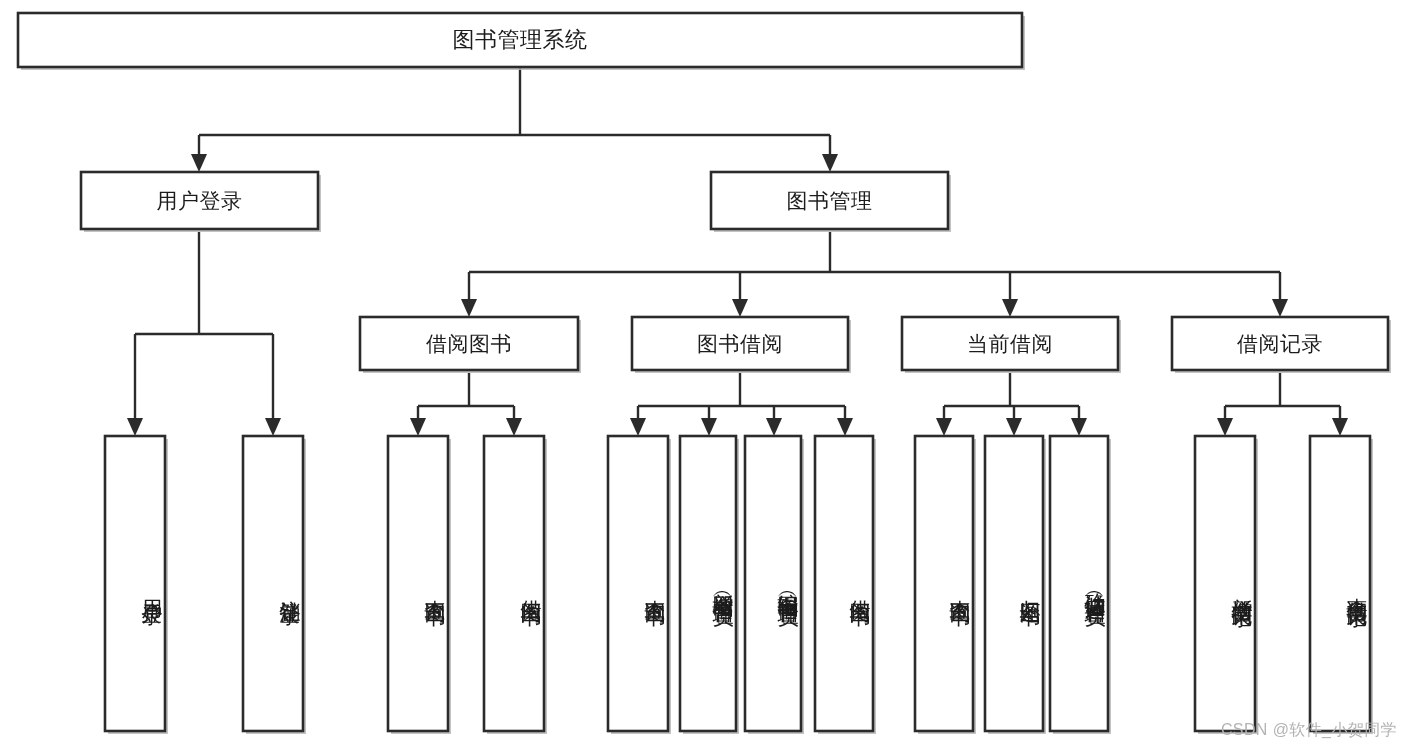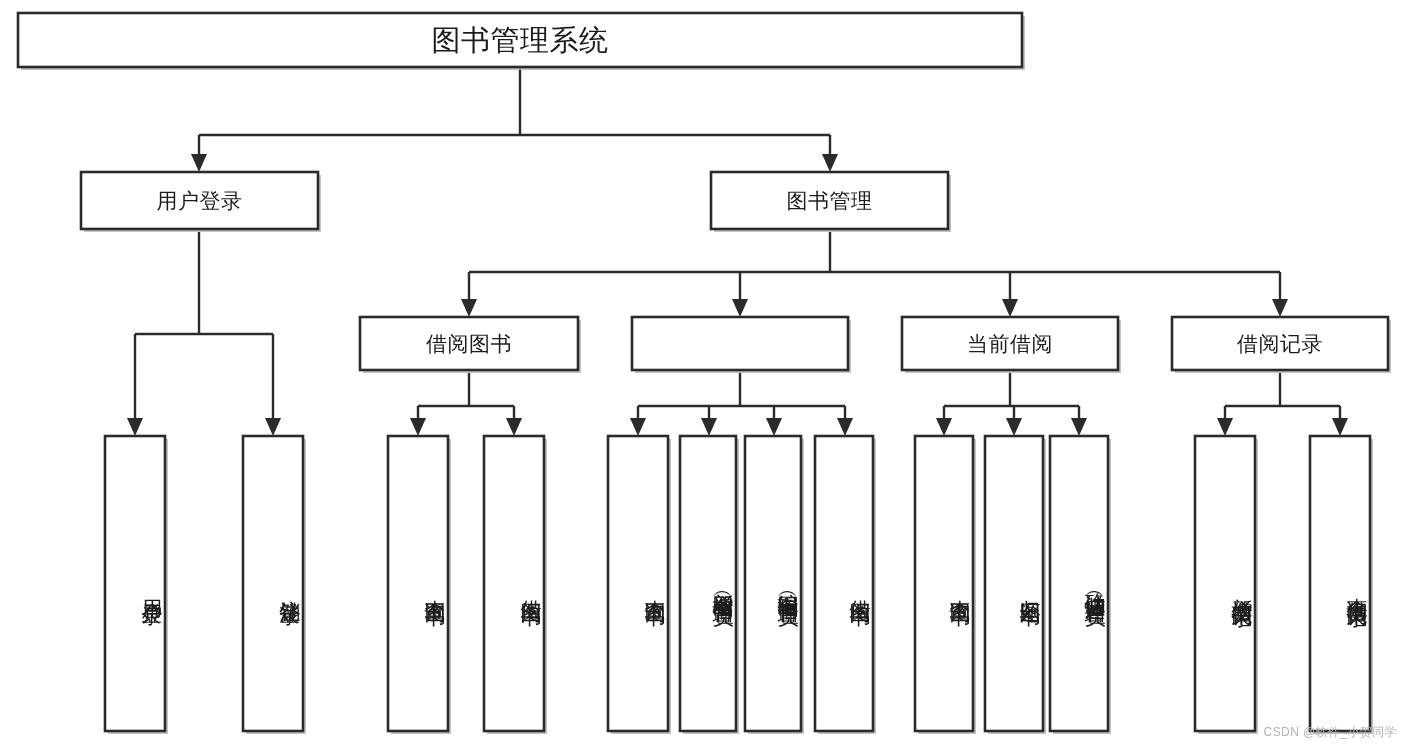--- a/index.html
+++ b/index.html
@@ -64,28 +64,28 @@
     writing-mode: vertical-rl;
     text-orientation: upright;
     font-size: 21px;
     line-height: 1.28;
     letter-spacing: 2px;
     align-items: flex-start;
     justify-content: center;
     padding-top: 6px;
   }
   .node-label.root {
-    font-size: 29px;
+    font-size: 22px;
     text-align: right;
   }
   #watermark {
     position: absolute;
     right: 8px;
     bottom: 6px;
-    font-size: 12px;
+    font-size: 16px;
     color: #b3b3b3;
     font-family: "Liberation Sans", "DejaVu Sans", sans-serif;
     letter-spacing: 0.4px;
     white-space: nowrap;
   }
 </style>
 </head>
 <body>
 
 <div id="diagram-root">
@@ -237,20 +237,21 @@
   </svg>
 
   <div class="node-label horizontal root" style="left:18px; top:13px; width:1004px; height:54px;">图书管理系统</div>
 
   <div class="node-label horizontal" style="left:81px; top:172px; width:237px; height:57px;">用户登录</div>
 
   <div class="node-label horizontal" style="left:711px; top:172px; width:237px; height:57px;text-align:center;">图书管理</div>
 
   <div class="node-label horizontal" style="left:360px; top:317px; width:218px; height:53px;">借阅图书</div>
 
+  <div class="node-label horizontal" style="left:632px; top:317px; width:216px; height:53px;">图书借阅</div>
 
   <div class="node-label horizontal" style="left:902px; top:317px; width:216px; height:53px;">当前借阅</div>
 
   <div class="node-label horizontal" style="left:1172px; top:317px; width:216px; height:53px;">借阅记录</div>
 
   <div class="node-label vertical" style="left:105px; top:436px; width:60px; height:295px;">用户登录</div>
 
   <div class="node-label vertical" style="left:243px; top:436px; width:60px; height:295px;">注销登录</div>
 
   <div class="node-label vertical" style="left:388px; top:436px; width:60px; height:295px;">查询图书</div>

